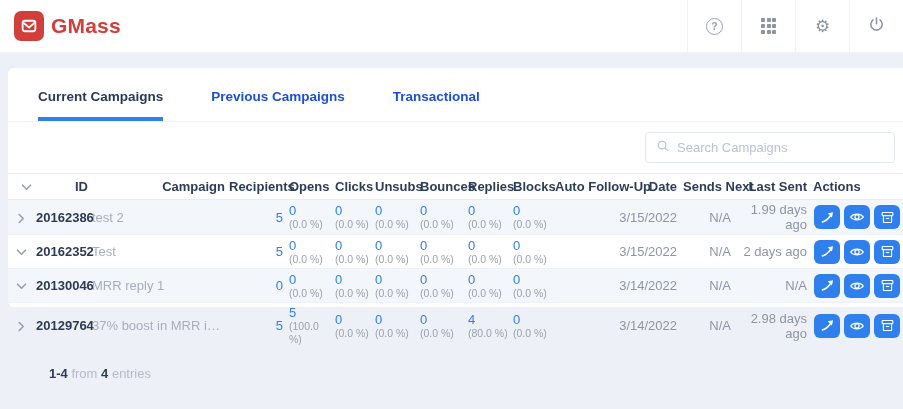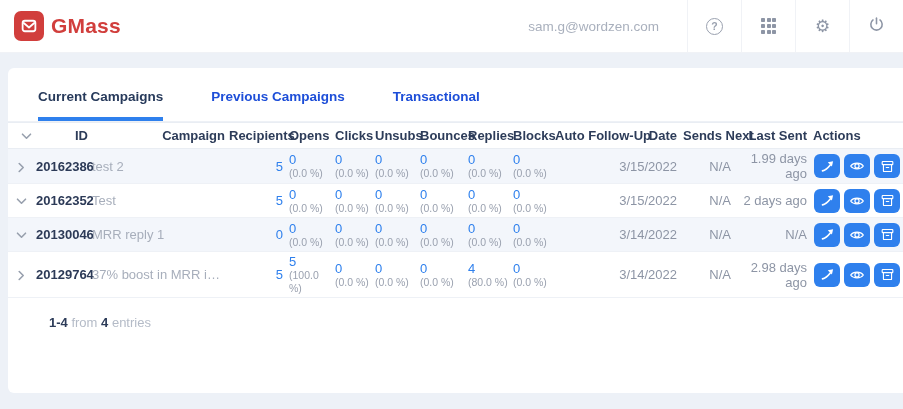--- a/index.html
+++ b/index.html
@@ -29,21 +29,21 @@
     width:17px; height:17px; border:1.5px solid #9aa1af; border-radius:50%;
     display:flex; align-items:center; justify-content:center;
     font-size:10.5px; color:#9aa1af; font-weight:bold;
   }
   .apps-grid { display:grid; grid-template-columns:repeat(3,4px); grid-auto-rows:4px; gap:1.6px; }
   .apps-grid i { background:#8d95a5; border-radius:.8px; }
   .gear-glyph { font-family:"DejaVu Sans", sans-serif; font-size:17px; color:#8d95a5; line-height:1; }
 
   
   .card {
-    margin:15px 0 0 8px; width:895px; height:325px;
+    margin:15px 0 0 8px; width:895px; height:239px;
     background:#fff; border-radius:6px 0 0 6px;
   }
 
   .tabs { display:flex; gap:48px; padding:21px 30px 0; border-bottom:1px solid #eef1f6; }
   .tab {
     font-size:13.5px; font-weight:bold; color:#1d4ed8; padding-bottom:13px;
     border-bottom:4px solid transparent; cursor:pointer; white-space:nowrap;
   }
   .tab.active { color:#273a5b; border-bottom-color:#2f80ed; }
 
@@ -97,21 +97,20 @@
   <div class="brand">
     <span class="brand-badge">
       <svg width="18" height="18" viewBox="0 0 24 24" fill="none" stroke="#ffffff" stroke-width="2.4" stroke-linejoin="round" stroke-linecap="round">
         <rect x="3.5" y="5" width="17" height="14" rx="3"></rect>
         <path d="M5 8 l7 6 7-6"></path>
       </svg>
     </span>
     <span class="brand-name">GMass</span>
   </div>
   <div class="topbar-right">
-    <div class="tb-cell tb-email">sam.g@wordzen.com</div>
     <div class="tb-cell tb-icon">
       <span class="help-circle">?</span>
     </div>
     <div class="tb-cell tb-icon">
       <span class="apps-grid">
         <i></i>
           <i></i>
           <i></i>
           <i></i>
           <i></i>
@@ -136,20 +135,31 @@
 </div>
 
 <div class="card">
 
   <div class="tabs">
     <div class="tab active">Current Campaigns</div>
     <div class="tab">Previous Campaigns</div>
     <div class="tab">Transactional</div>
   </div>
 
+  <div class="search-row">
+    <div class="search-box">
+      <span>
+        <svg width="14" height="14" viewBox="0 0 24 24" fill="none" stroke="#bcc3cf" stroke-width="2.2" stroke-linecap="round">
+          <circle cx="10.5" cy="10.5" r="6.5"></circle>
+            <path d="M15.5 15.5 L20 20"></path>
+        </svg>
+      </span>
+      <input type="text" placeholder="Search Campaigns" style="">
+    </div>
+  </div>
 
   <table>
     <colgroup>
       <col style="width:26px">
         <col style="width:56px">
         <col style="width:137px">
       <col style="width:60px">
         <col style="width:46px">
         <col style="width:40px">
       <col style="width:45px">

